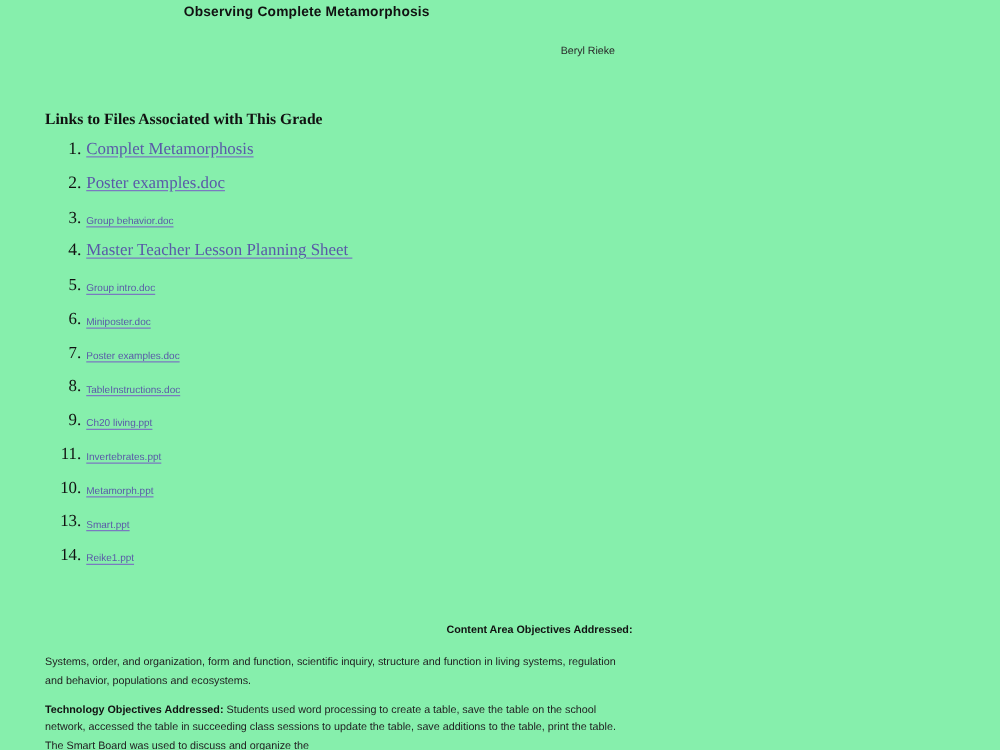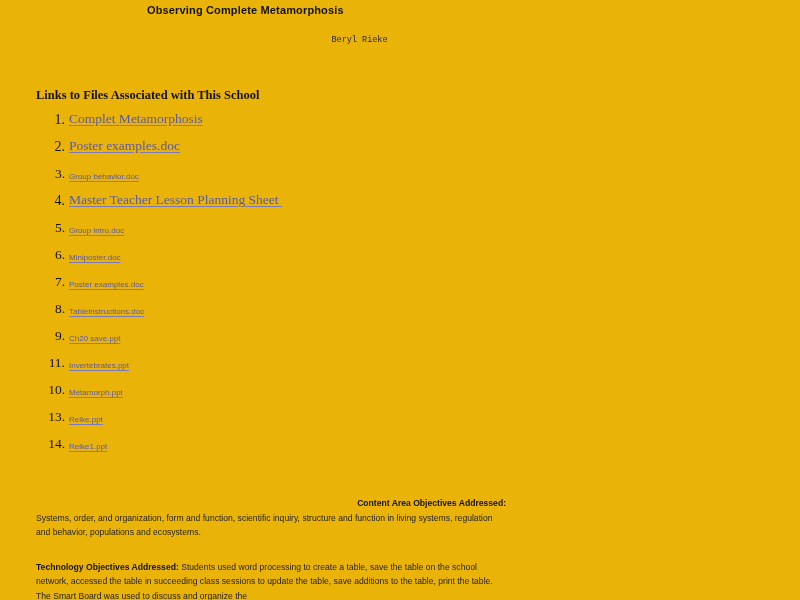--- a/index.html
+++ b/index.html
@@ -12,44 +12,44 @@
     height: 600px;
     overflow: hidden;
     font-family: "Liberation Sans", sans-serif;
     color: #1a1a1a;
     -webkit-font-smoothing: antialiased;
   }
   .page {
     position: relative;
     width: 800px;
     height: 600px;
-    background: #eab308;
+    background: #86efac;
     box-sizing: border-box;
     padding: 0;
   }
 
   
   .doc-title {
     position: absolute;
     left: 147px;
     top: 4px;
     font-family: "Liberation Sans", sans-serif;
     font-size: 11px;
     font-weight: bold;
     letter-spacing: 0.15px;
     color: #111111;
     white-space: nowrap;
   }
   .byline {
     position: absolute;
-    left: 240px;
+    left: 253px;
     top: 33px;
     width: 239px;
-    text-align: center;
-    font-family: Liberation Mono, monospace;
+    text-align: right;
+    font-family: Liberation Sans, sans-serif;
     font-size: 8.5px;
     line-height: 14.2px;
     color: #2a2a2a;
   }
   .byline div { white-space: nowrap; }
 
   
   .links-heading {
     position: absolute;
     left: 36px;
@@ -133,35 +133,35 @@
   }
   .section .sec-head {
     font-weight: bold;
     color: #111111;
     text-align: right;
   }
   #content-objectives { top: 496px; }
   #content-objectives .sec-head { display: block; margin-bottom: 0.5px; }
   #technology-objectives { top: 560px; }
   #technology-objectives .sec-head { display: inline; }
-  .sec-body { display: inline; }
+  .sec-body { display: inline; margin-top: 12px; }
   #content-objectives .sec-body { display: block; }
 </style>
 </head>
 <body>
 
 <div class="page">
 
   <div class="doc-title">Observing Complete Metamorphosis</div>
 
   <div class="byline">
     <div>Beryl Rieke</div>
   </div>
 
-  <div class="links-heading">Links to Files Associated with This School</div>
+  <div class="links-heading">Links to Files Associated with This Grade</div>
 
   <ol class="file-list">
     <li class="file-item big">
       <span class="item-num">1.</span>
       <a class="item-link">Complet Metamorphosis</a>
     </li>
     <li class="file-item big">
       <span class="item-num">2.</span>
       <a class="item-link">Poster examples.doc</a>
     </li>
@@ -184,33 +184,33 @@
     <li class="file-item small">
       <span class="item-num">7.</span>
       <a class="item-link">Poster examples.doc</a>
     </li>
     <li class="file-item small">
       <span class="item-num">8.</span>
       <a class="item-link">TableInstructions.doc</a>
     </li>
     <li class="file-item small">
       <span class="item-num">9.</span>
-      <a class="item-link">Ch20 save.ppt</a>
+      <a class="item-link">Ch20 living.ppt</a>
     </li>
     <li class="file-item small">
       <span class="item-num">11.</span>
       <a class="item-link">Invertebrates.ppt</a>
     </li>
     <li class="file-item small">
       <span class="item-num">10.</span>
       <a class="item-link">Metamorph.ppt</a>
     </li>
     <li class="file-item small">
       <span class="item-num">13.</span>
-      <a class="item-link">Reike.ppt</a>
+      <a class="item-link">Smart.ppt</a>
     </li>
     <li class="file-item small">
       <span class="item-num">14.</span>
       <a class="item-link">Reike1.ppt</a>
     </li>
   </ol>
 
   <div class="section" id="content-objectives">
     <span class="sec-head">Content Area Objectives Addressed:</span>
     <span class="sec-body">Systems, order, and organization, form and function, scientific inquiry, structure and function in living systems, regulation and behavior, populations and ecosystems.</span>

